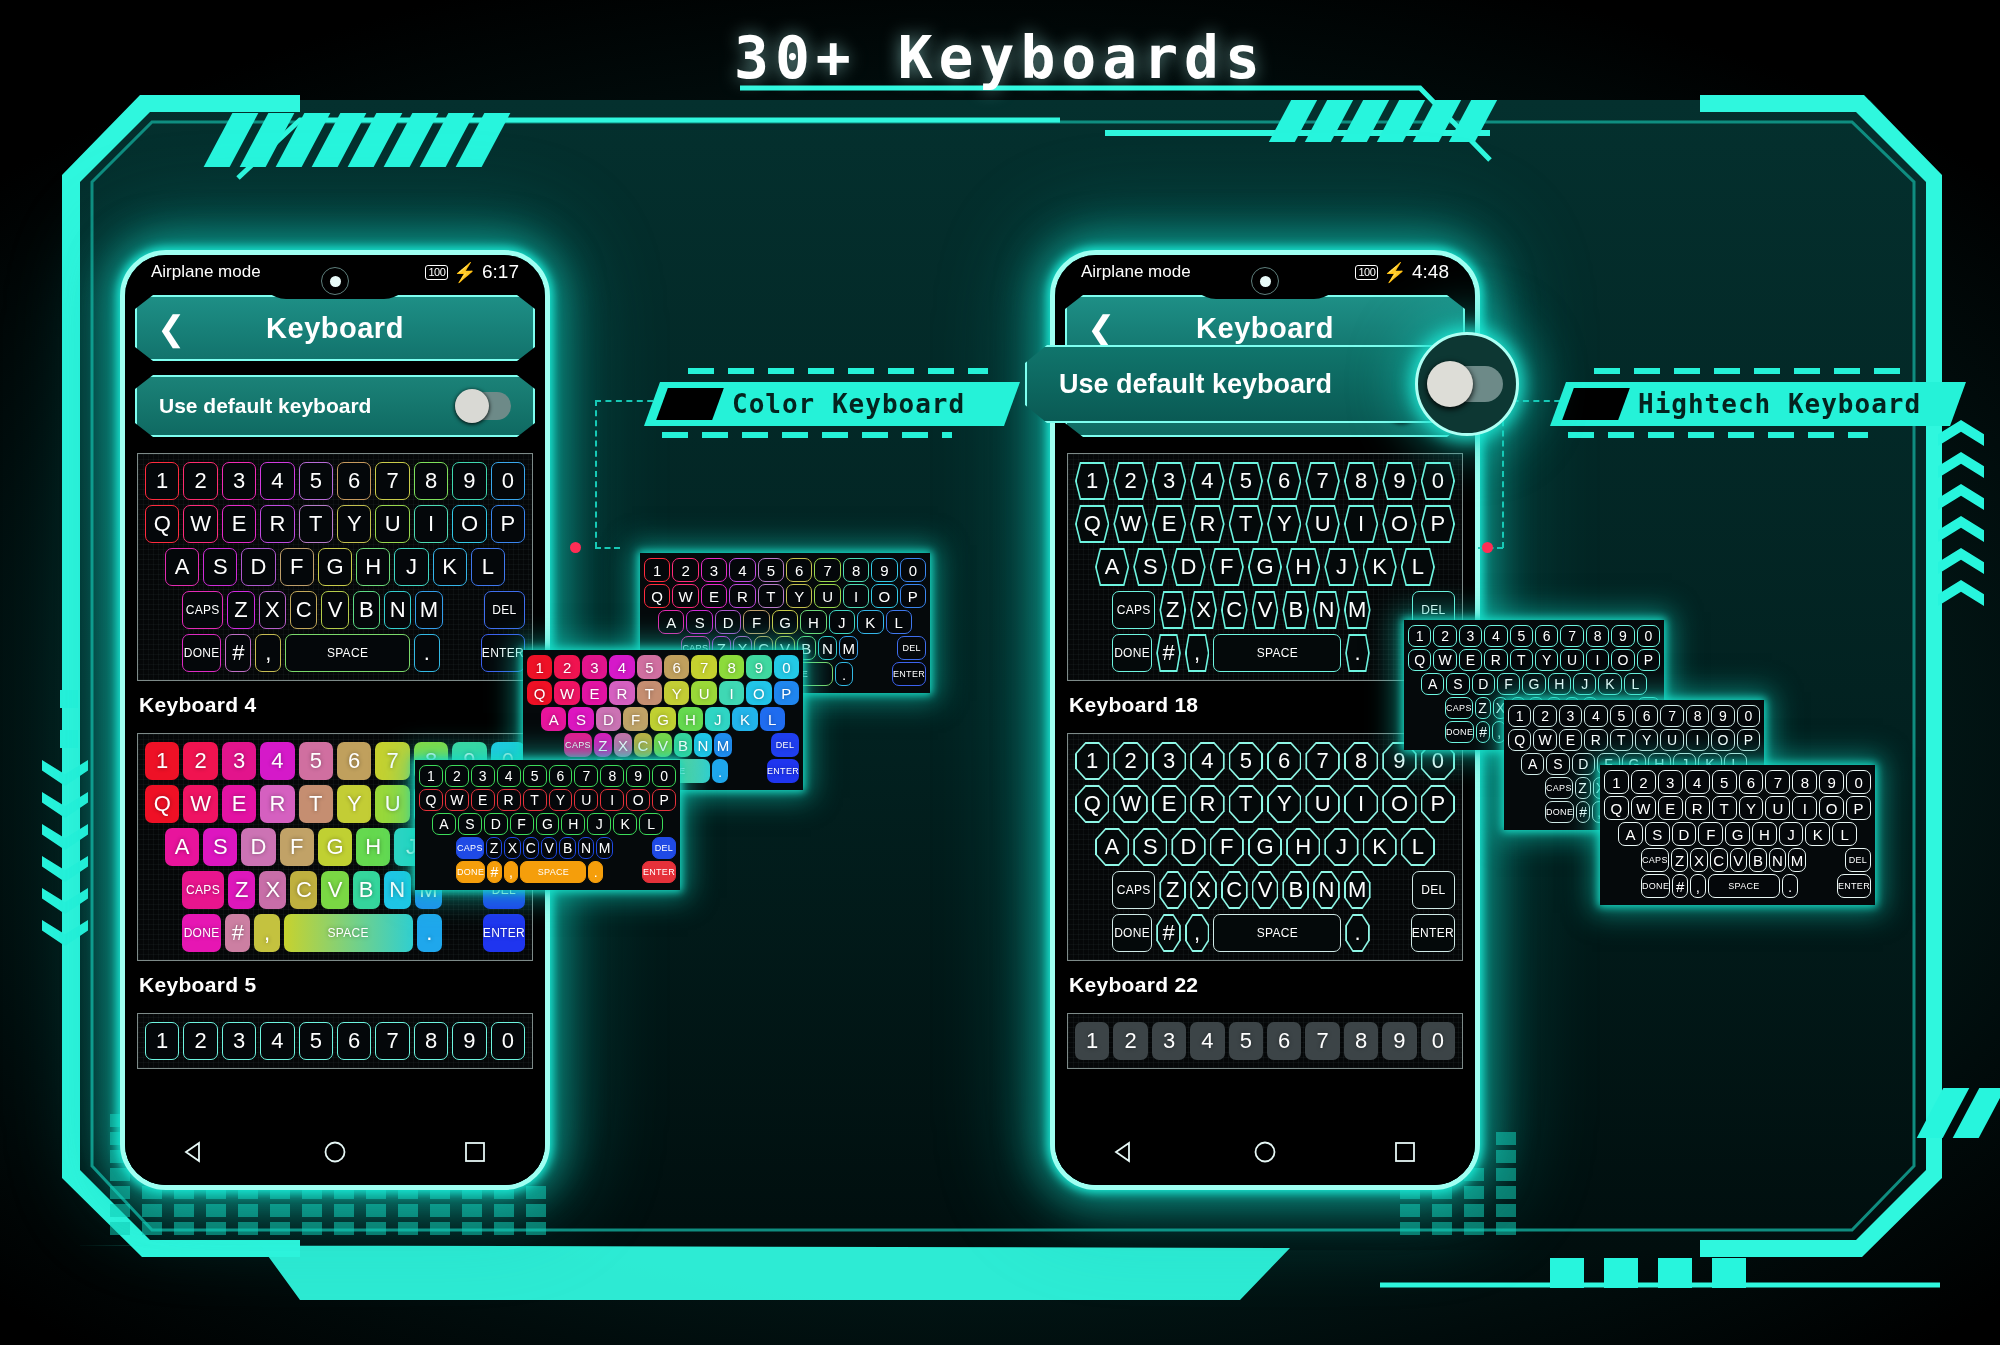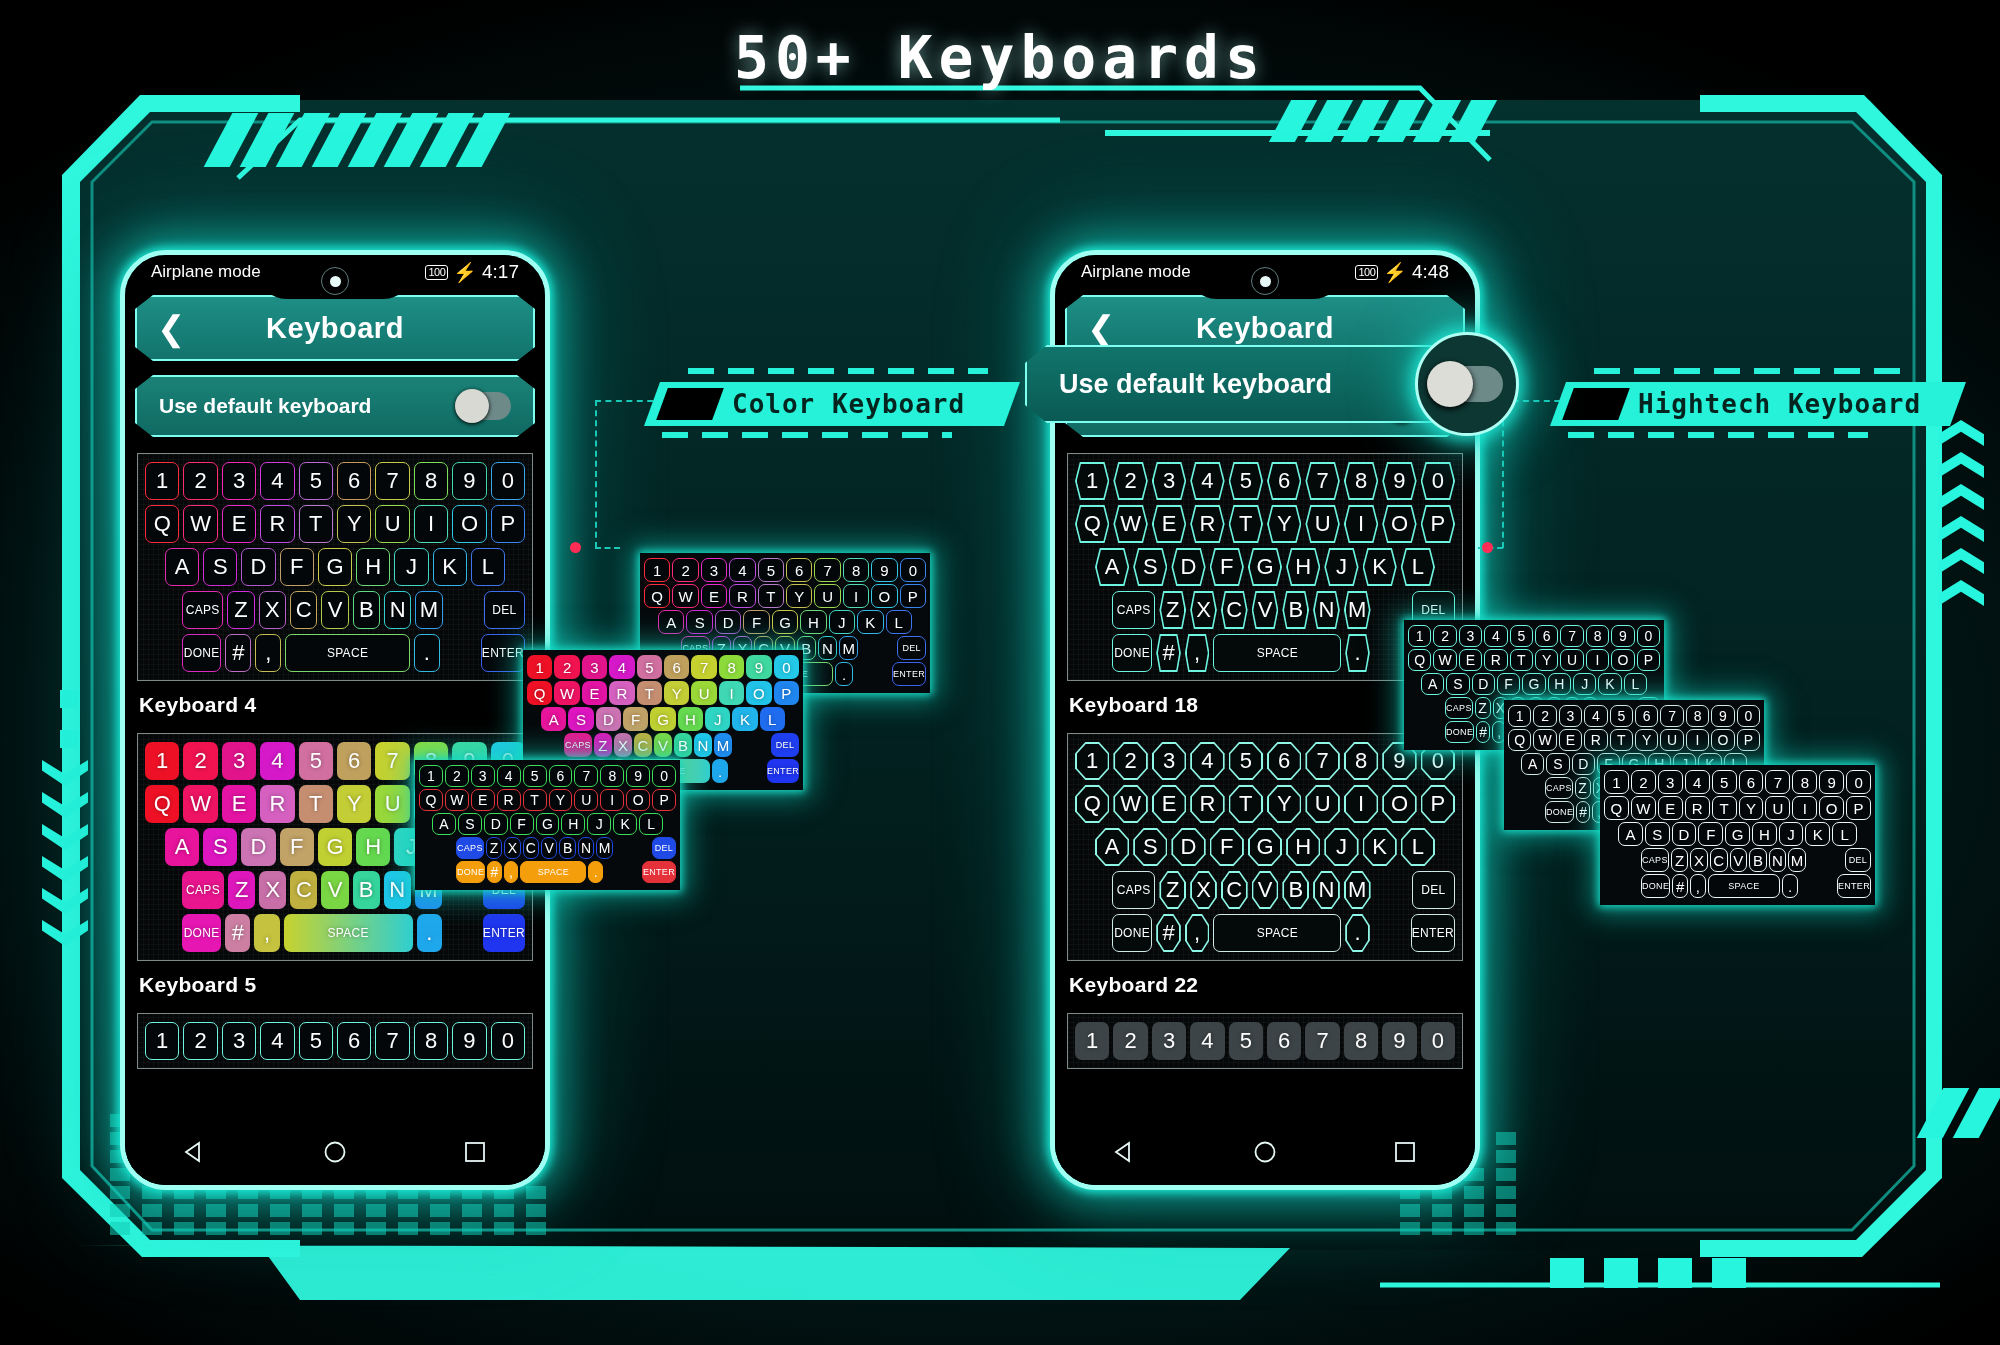--- a/index.html
+++ b/index.html
@@ -435,38 +435,38 @@
   <div class="col">
       <i></i>
       <i></i>
       <i></i>
       <i></i>
       <i></i>
       <i></i>
     </div>
 </div>
 
-<div class="title">50+ Keyboards</div>
+<div class="title">30+ Keyboards</div>
 
 <div class="phone" style="left:120px; top:250px; width:430px; height:940px;">
   <div class="phone-inner">
     <div class="notch"></div>
     <div class="punch">
         <i></i>
       </div>
     <div class="statusbar">
       <div class="sb-left">
         <span>Airplane mode</span>
         <span>✈</span>
         <span style="font-size:14px">📹</span>
       </div>
       <div class="sb-right">
         <span class="batt">100</span>
         <span>⚡</span>
-        <span>4:17</span>
+        <span>6:17</span>
       </div>
     </div>
 
     <div class="appbar">
       <div class="bar-dash t"></div>
       <div class="bk">❮</div>
       <div class="ttl">Keyboard</div>
       <div class="bar-dash b"></div>
     </div>
 

